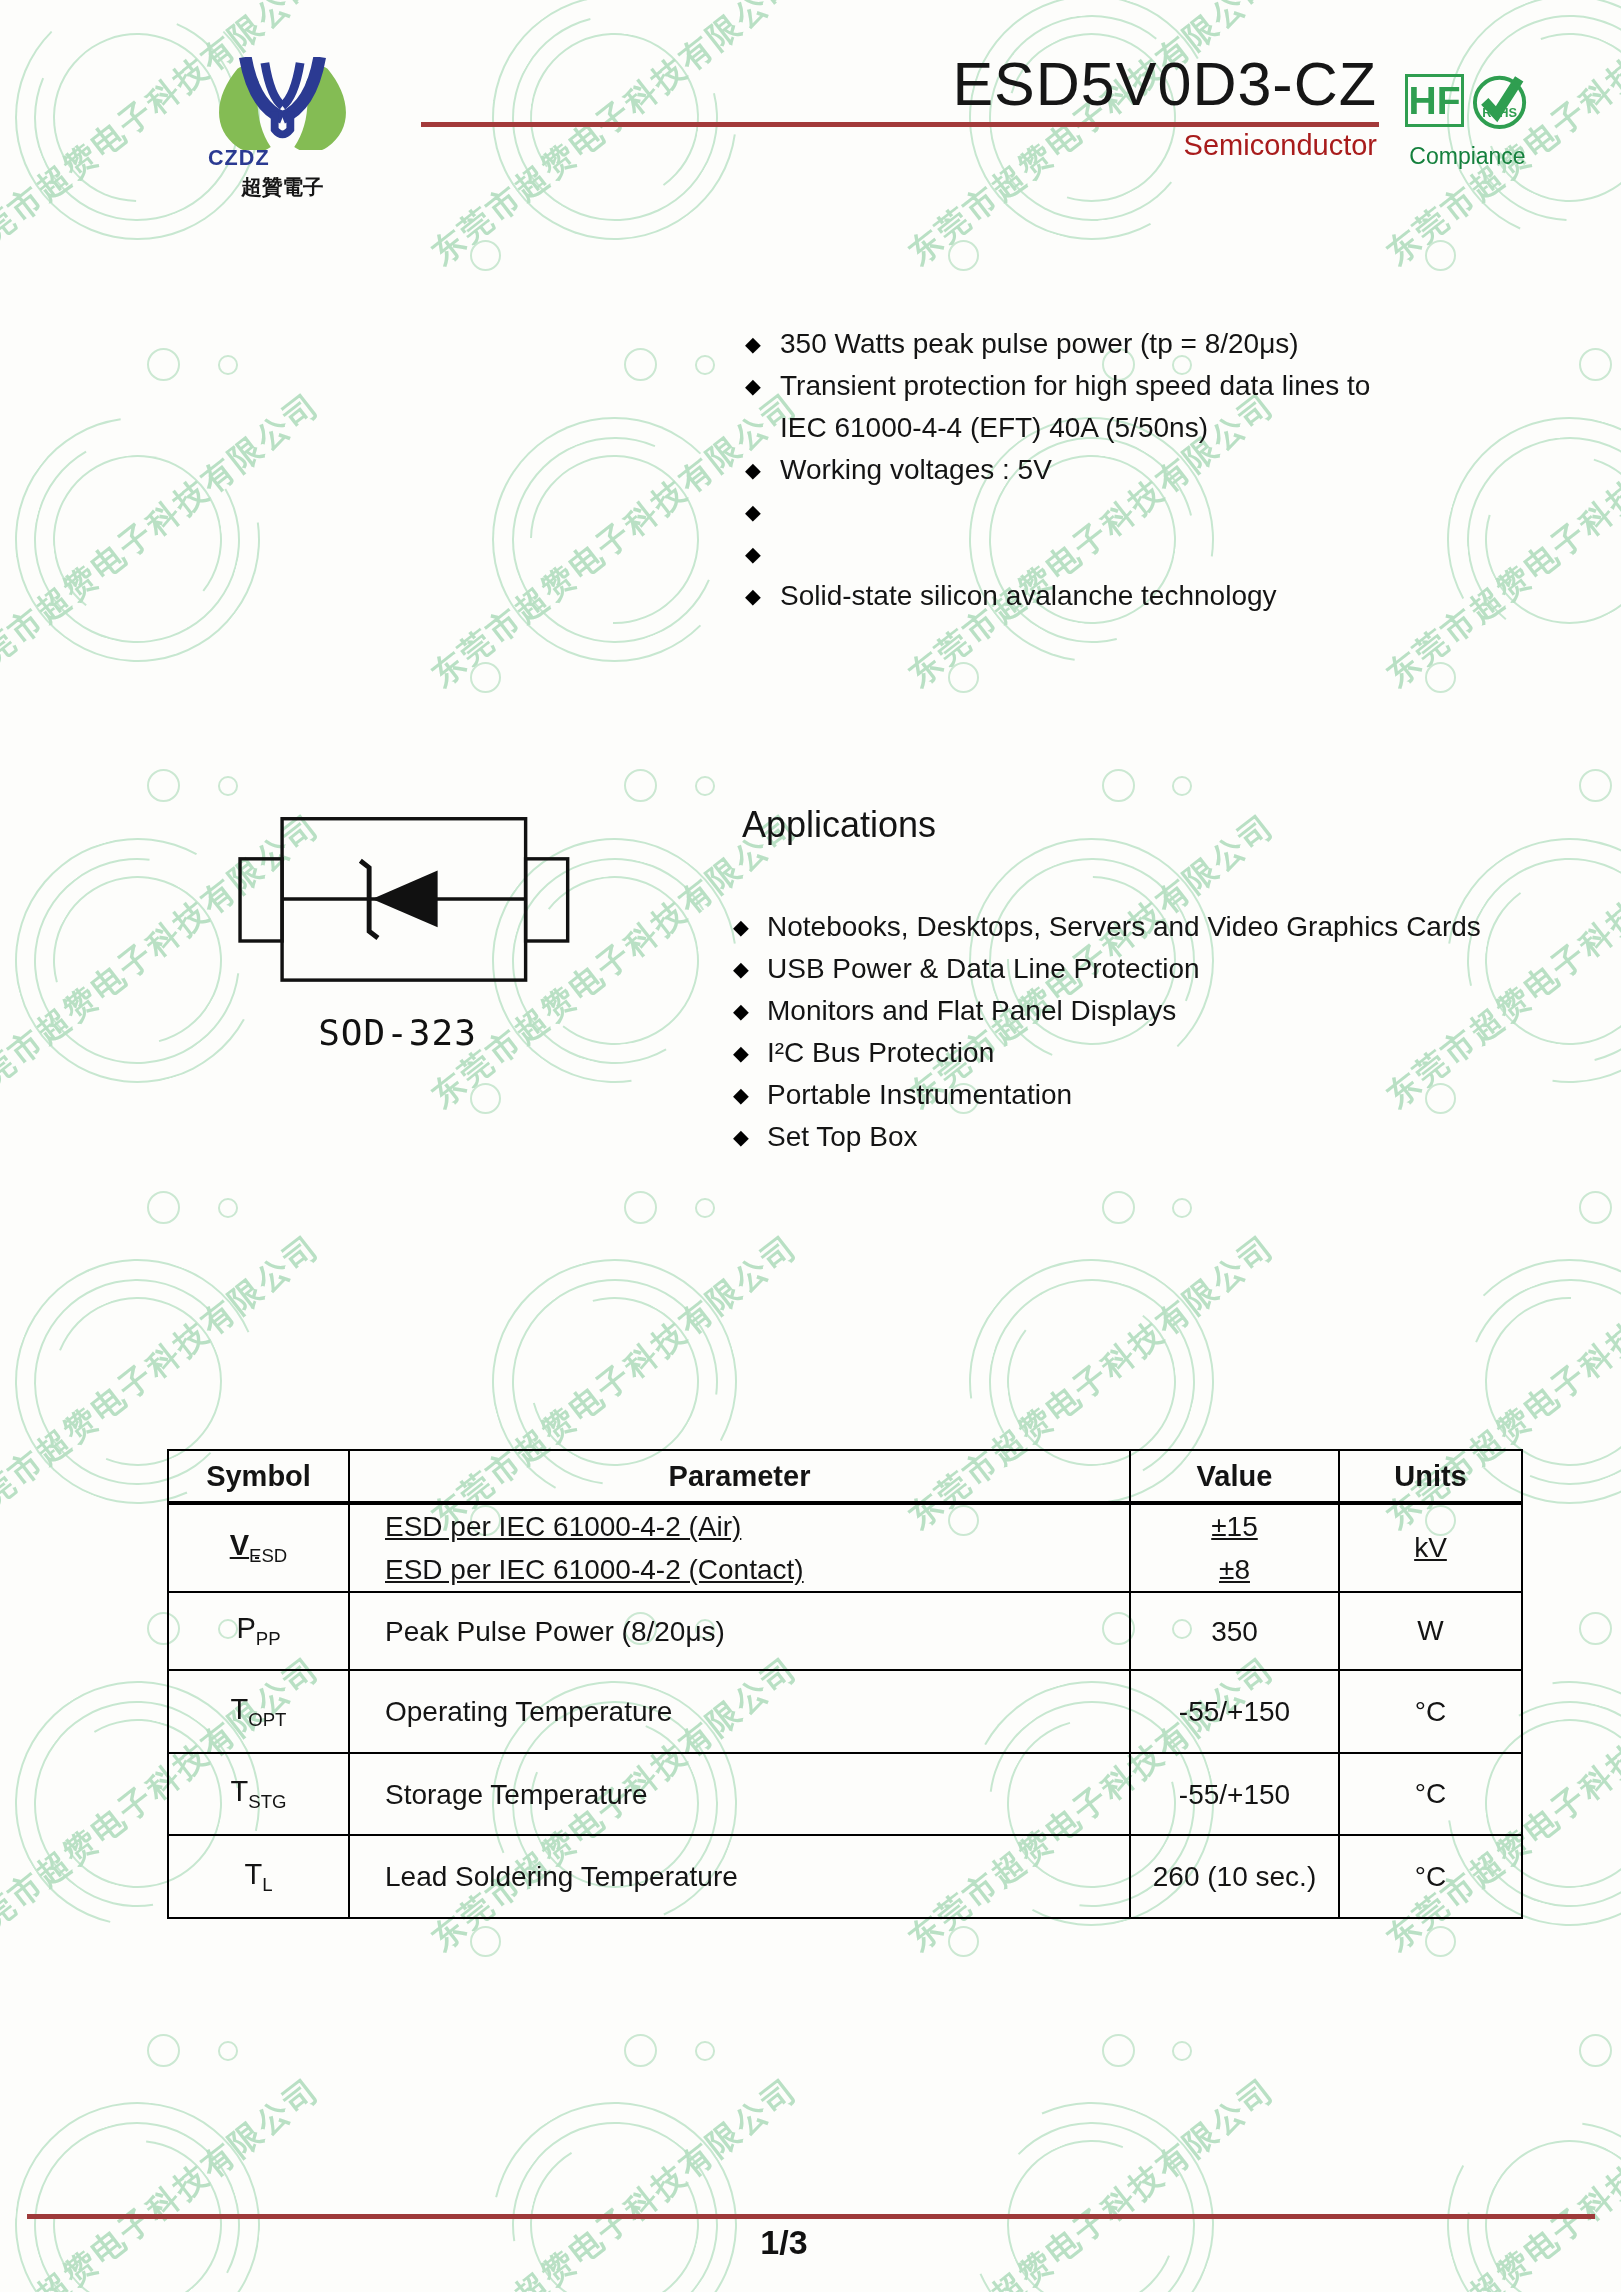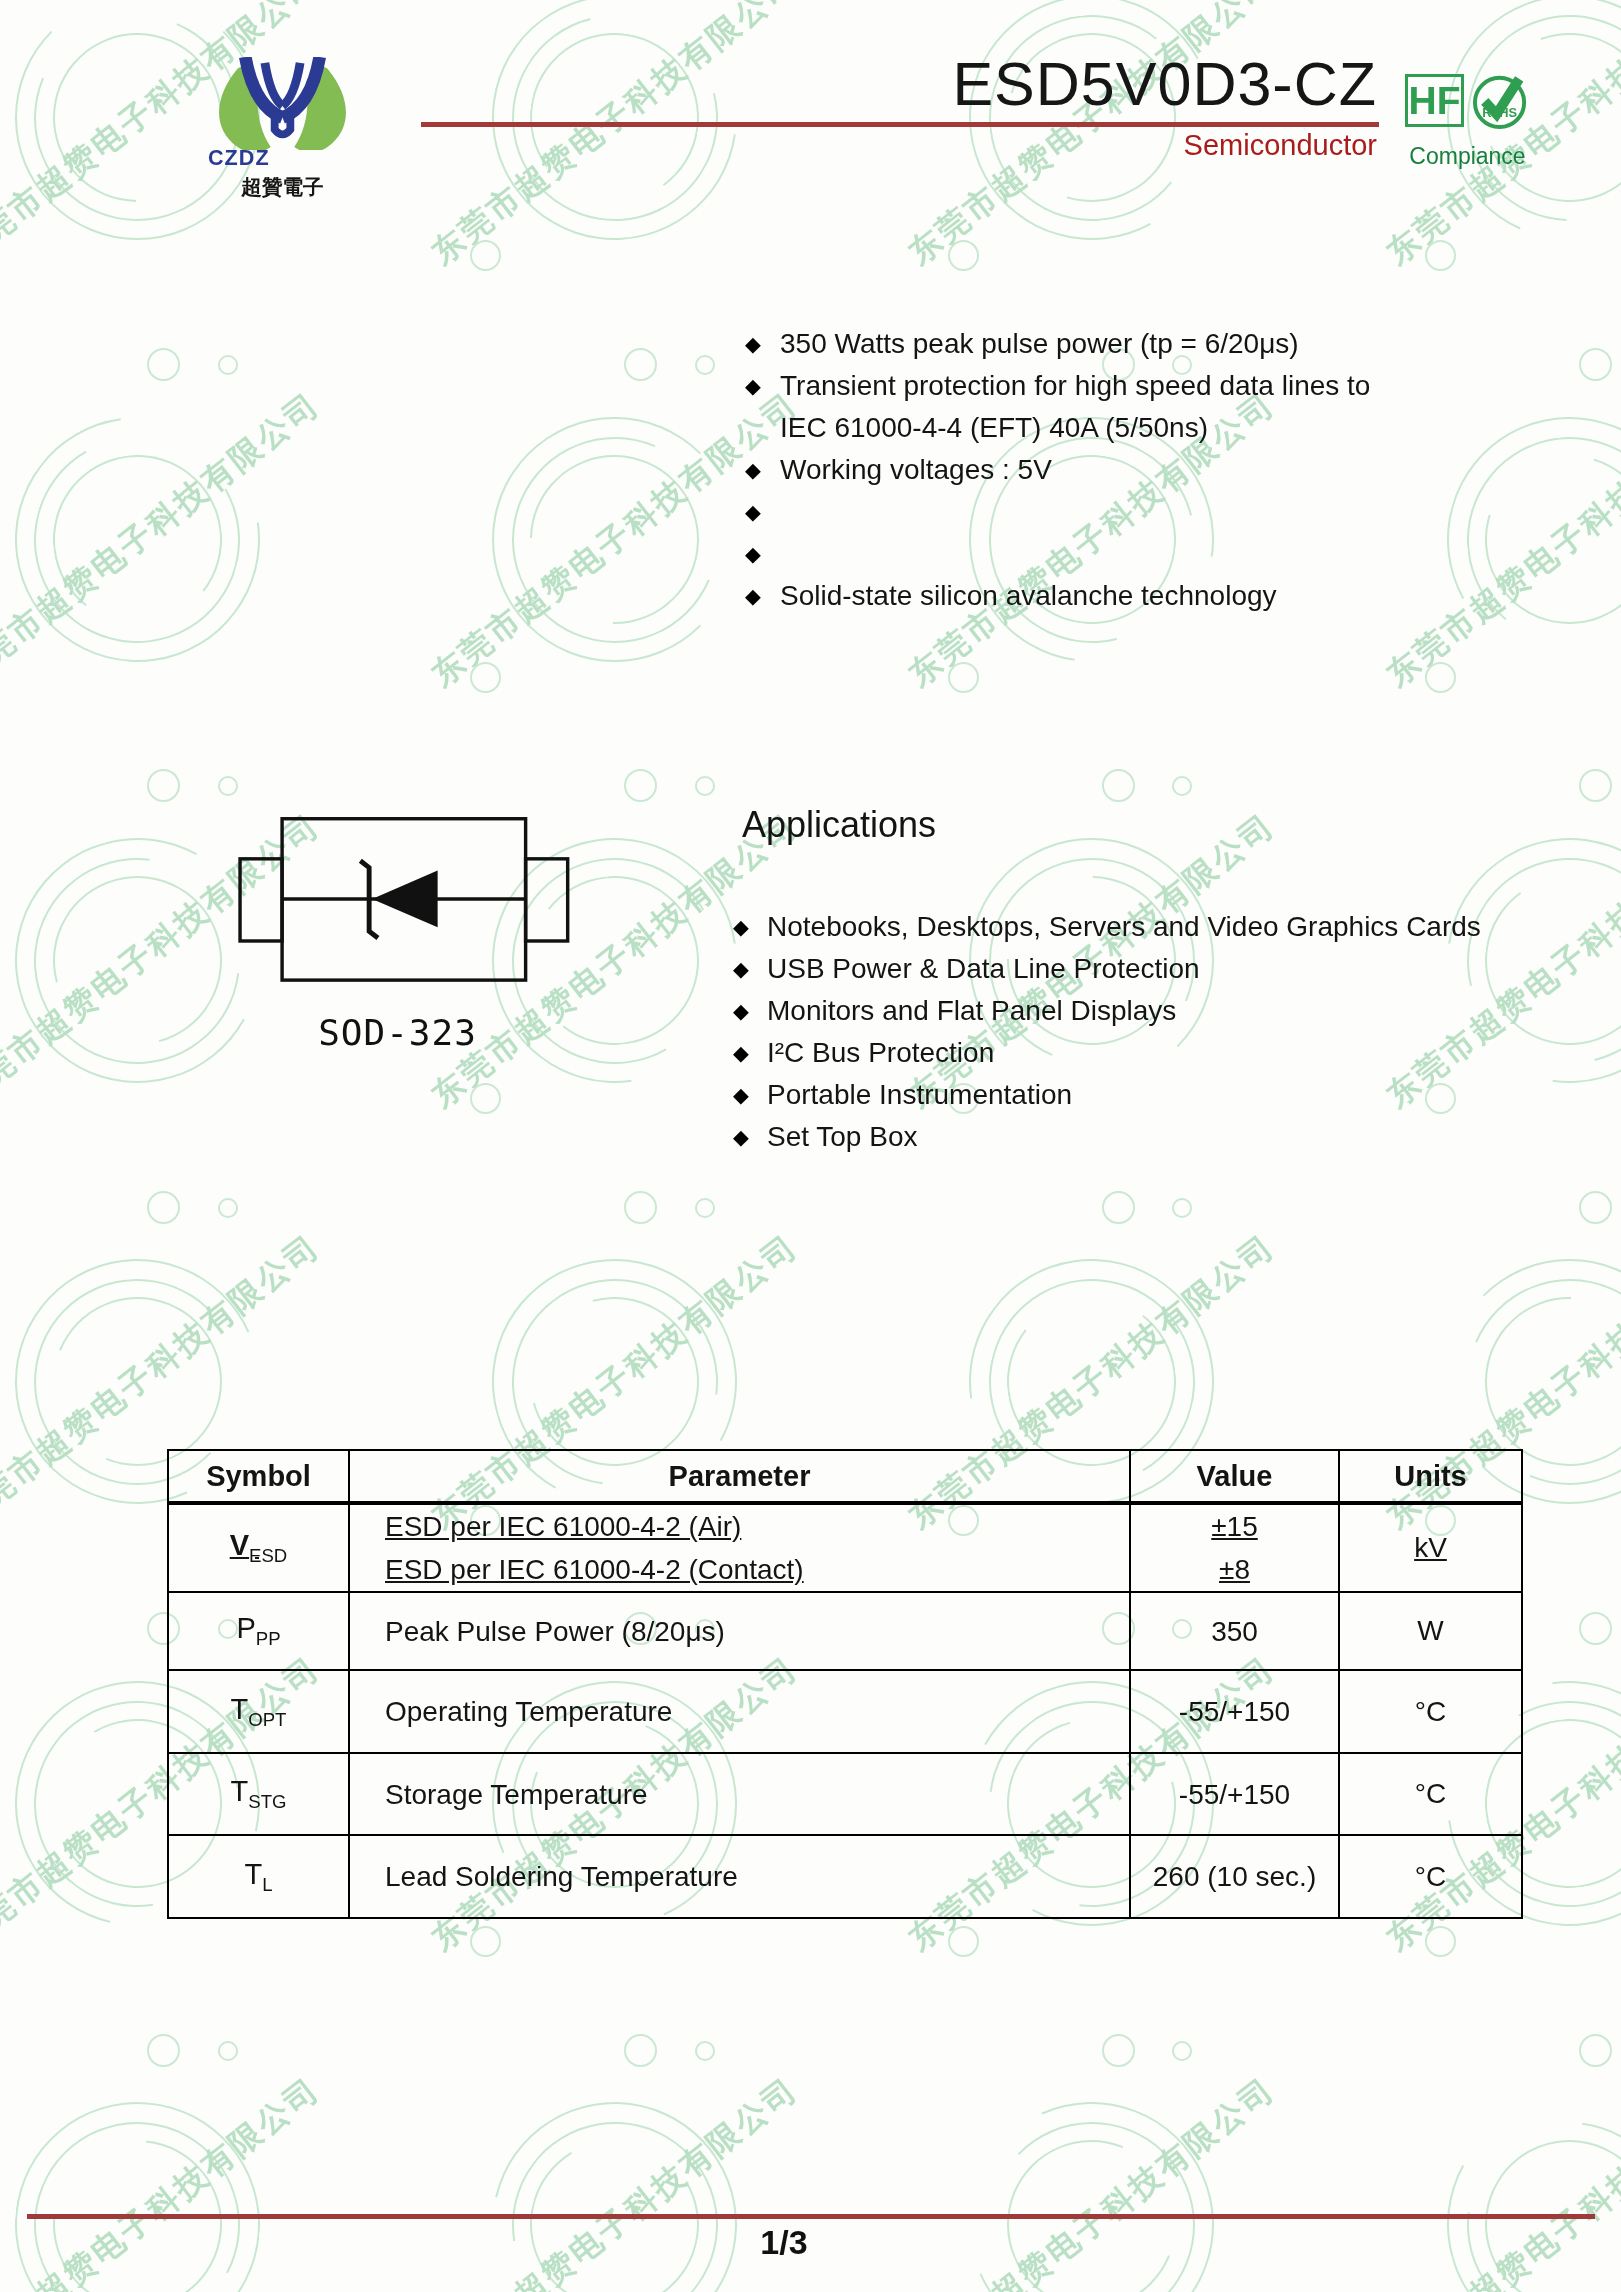--- a/index.html
+++ b/index.html
@@ -288,21 +288,21 @@
       <circle cx="30" cy="40" r="25" fill="none" stroke="#2f9e50" stroke-width="4"></circle>
       <path d="M15,39 L27,52 L50,16" fill="none" stroke="#2f9e50" stroke-width="10"></path>
       <text x="30" y="55" text-anchor="middle" font-size="13" font-weight="bold" fill="#2f9e50">RoHS</text>
     </svg>
     <div class="compliance">Compiance</div>
 
     <div class="features">
         <div class="feat-item">
           <span class="bullet">◆</span>
           <div class="lines">
-            <div class="line">350 Watts peak pulse power (tp = 6/20μs)</div>
+            <div class="line">350 Watts peak pulse power (tp = 8/20μs)</div>
           </div>
         </div>
         <div class="feat-item">
           <span class="bullet">◆</span>
           <div class="lines">
             <div class="line">Transient protection for high speed data lines to</div>
             <div class="line">IEC 61000-4-4 (EFT) 40A (5/50ns)</div>
           </div>
         </div>
         <div class="feat-item">

